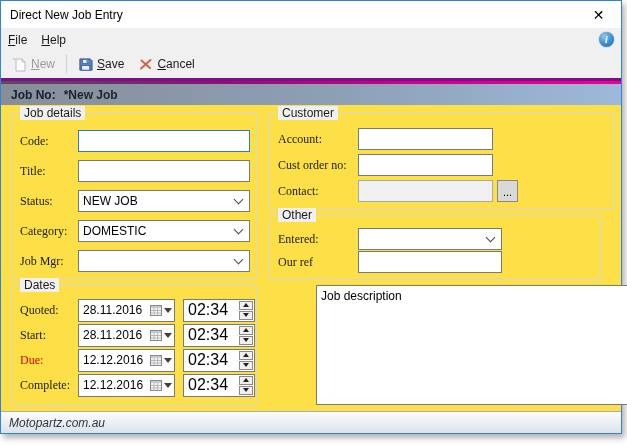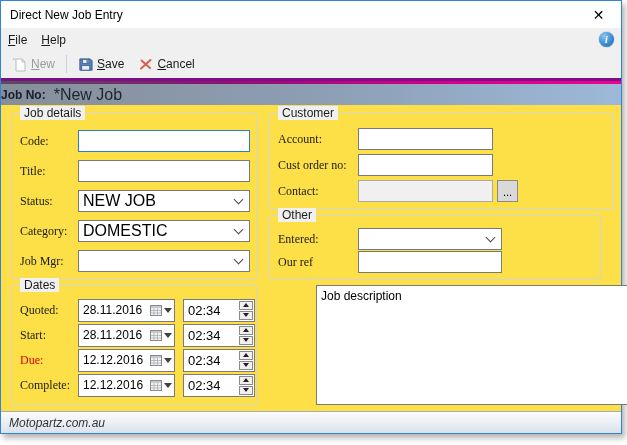--- a/index.html
+++ b/index.html
@@ -30,54 +30,54 @@
   .tb-btn{display:flex;align-items:center;gap:4px;padding:3px 6px;font-size:12px;color:#1a1a1a;
           border:1px solid transparent;cursor:pointer;}
   .tb-btn.disabled{color:#9b9b9b;cursor:default;}
   .tb-sep{width:1px;height:18px;background:#cfcfd4;margin:0 4px;}
   .tb-icon{width:15px;height:15px;display:inline-flex;align-items:center;justify-content:center;}
   
   .accent-top{height:3px;background:#7b0f8a;flex:none;}
   .accent-bottom{height:3px;flex:none;
      background:linear-gradient(90deg,#555058 0%,#8d1172 35%,#d4008a 70%,#ee0290 100%);}
   
-  .jobbar{height:21px;flex:none;display:flex;align-items:center;padding-left:0;
+  .jobbar{height:21px;flex:none;display:flex;align-items:center;padding-left:10px;
           background:linear-gradient(90deg,#878e9a 0%,#8da0b6 55%,#9db9d9 100%);text-align:center;}
   .jobbar-label{font-size:12px;font-weight:bold;color:#15202e;margin-right:8px;}
-  .jobbar-value{font-size:16px;color:#1d242c;}
+  .jobbar-value{font-size:12px;color:#1d242c;font-weight:bold;}
   
   .content{position:relative;flex:1;background:#fde047;}
   .groupbox{position:absolute;border:1px solid #d5d5d5;border-radius:2px;}
   .groupbox>.gb-label{position:absolute;top:-8px;left:8px;background:#f0f0f0;padding:0 4px;
           font-size:12px;color:#1c1c1c;line-height:14px;}
   .rows{position:absolute;left:0;right:0;top:0;bottom:0;padding:16px 6px 6px 8px;
         display:flex;flex-direction:column;justify-content:space-between;}
   .row{display:flex;align-items:center;height:22px;}
   .row .lbl{font-size:12px;color:#1a1a1a;flex:none;font-family:Liberation Serif, serif;}
   .lbl-w1{width:58px;}
   .lbl-w2{width:80px;}
   .lbl.alert{color:#e00000;}
   .txt-input{flex:1;height:22px;border:1px solid #7a7a7a;background:#fff;font-size:12px;
              padding:0 4px;font-family:inherit;color:#000;outline:none;min-width:0;}
   .txt-input.focused{border:1px solid #2b7cd3;}
   .txt-input.disabled{background:#f0f0f0;border:1px solid #a9a9a9;}
   .combo{flex:1;height:22px;border:1px solid #7a7a7a;background:#fff;display:flex;
-         align-items:center;padding:0 4px;font-size:16px;color:#000;cursor:pointer;min-width:0;}
+         align-items:center;padding:0 4px;font-size:12px;color:#000;cursor:pointer;min-width:0;}
   .combo .combo-text{flex:1;white-space:nowrap;overflow:hidden;}
   .chev{width:7px;height:7px;border-right:1px solid #4a4a4a;border-bottom:1px solid #4a4a4a;
         transform:rotate(45deg);margin:-3px 3px 0 0;flex:none;}
   
   .date-field{width:97px;height:23px;border:1px solid #7a7a7a;background:#fff;display:flex;
               align-items:center;padding:0 2px 0 4px;font-size:12px;cursor:text;flex:none;}
   .date-text{flex:1;}
   .cal-icon{flex:none;margin-right:2px;display:flex;}
   .tri-down{width:0;height:0;border-left:4px solid transparent;border-right:4px solid transparent;
             border-top:5px solid #404040;flex:none;margin-top:1px;}
   .time-field{width:72px;height:23px;border:1px solid #7a7a7a;background:#fff;display:flex;
-              align-items:stretch;margin-left:8px;font-size:13px;flex:none;}
+              align-items:stretch;margin-left:8px;font-size:16px;flex:none;}
   .time-text{flex:1;display:flex;align-items:center;padding-left:4px;}
   .spinner{width:16px;display:flex;flex-direction:column;padding:1px;gap:1px;}
   .spin-btn{flex:1;border:1px solid #8a8a8a;background:#f0f0f0;display:flex;align-items:center;
             justify-content:center;cursor:pointer;}
   .tri-u{width:0;height:0;border-left:3px solid transparent;border-right:3px solid transparent;
          border-bottom:4px solid #202020;}
   .tri-d{width:0;height:0;border-left:3px solid transparent;border-right:3px solid transparent;
          border-top:4px solid #202020;}
   
   .browse-btn{width:21px;height:22px;margin-left:4px;border:1px solid #8a8a8a;background:#d9d9d9;

